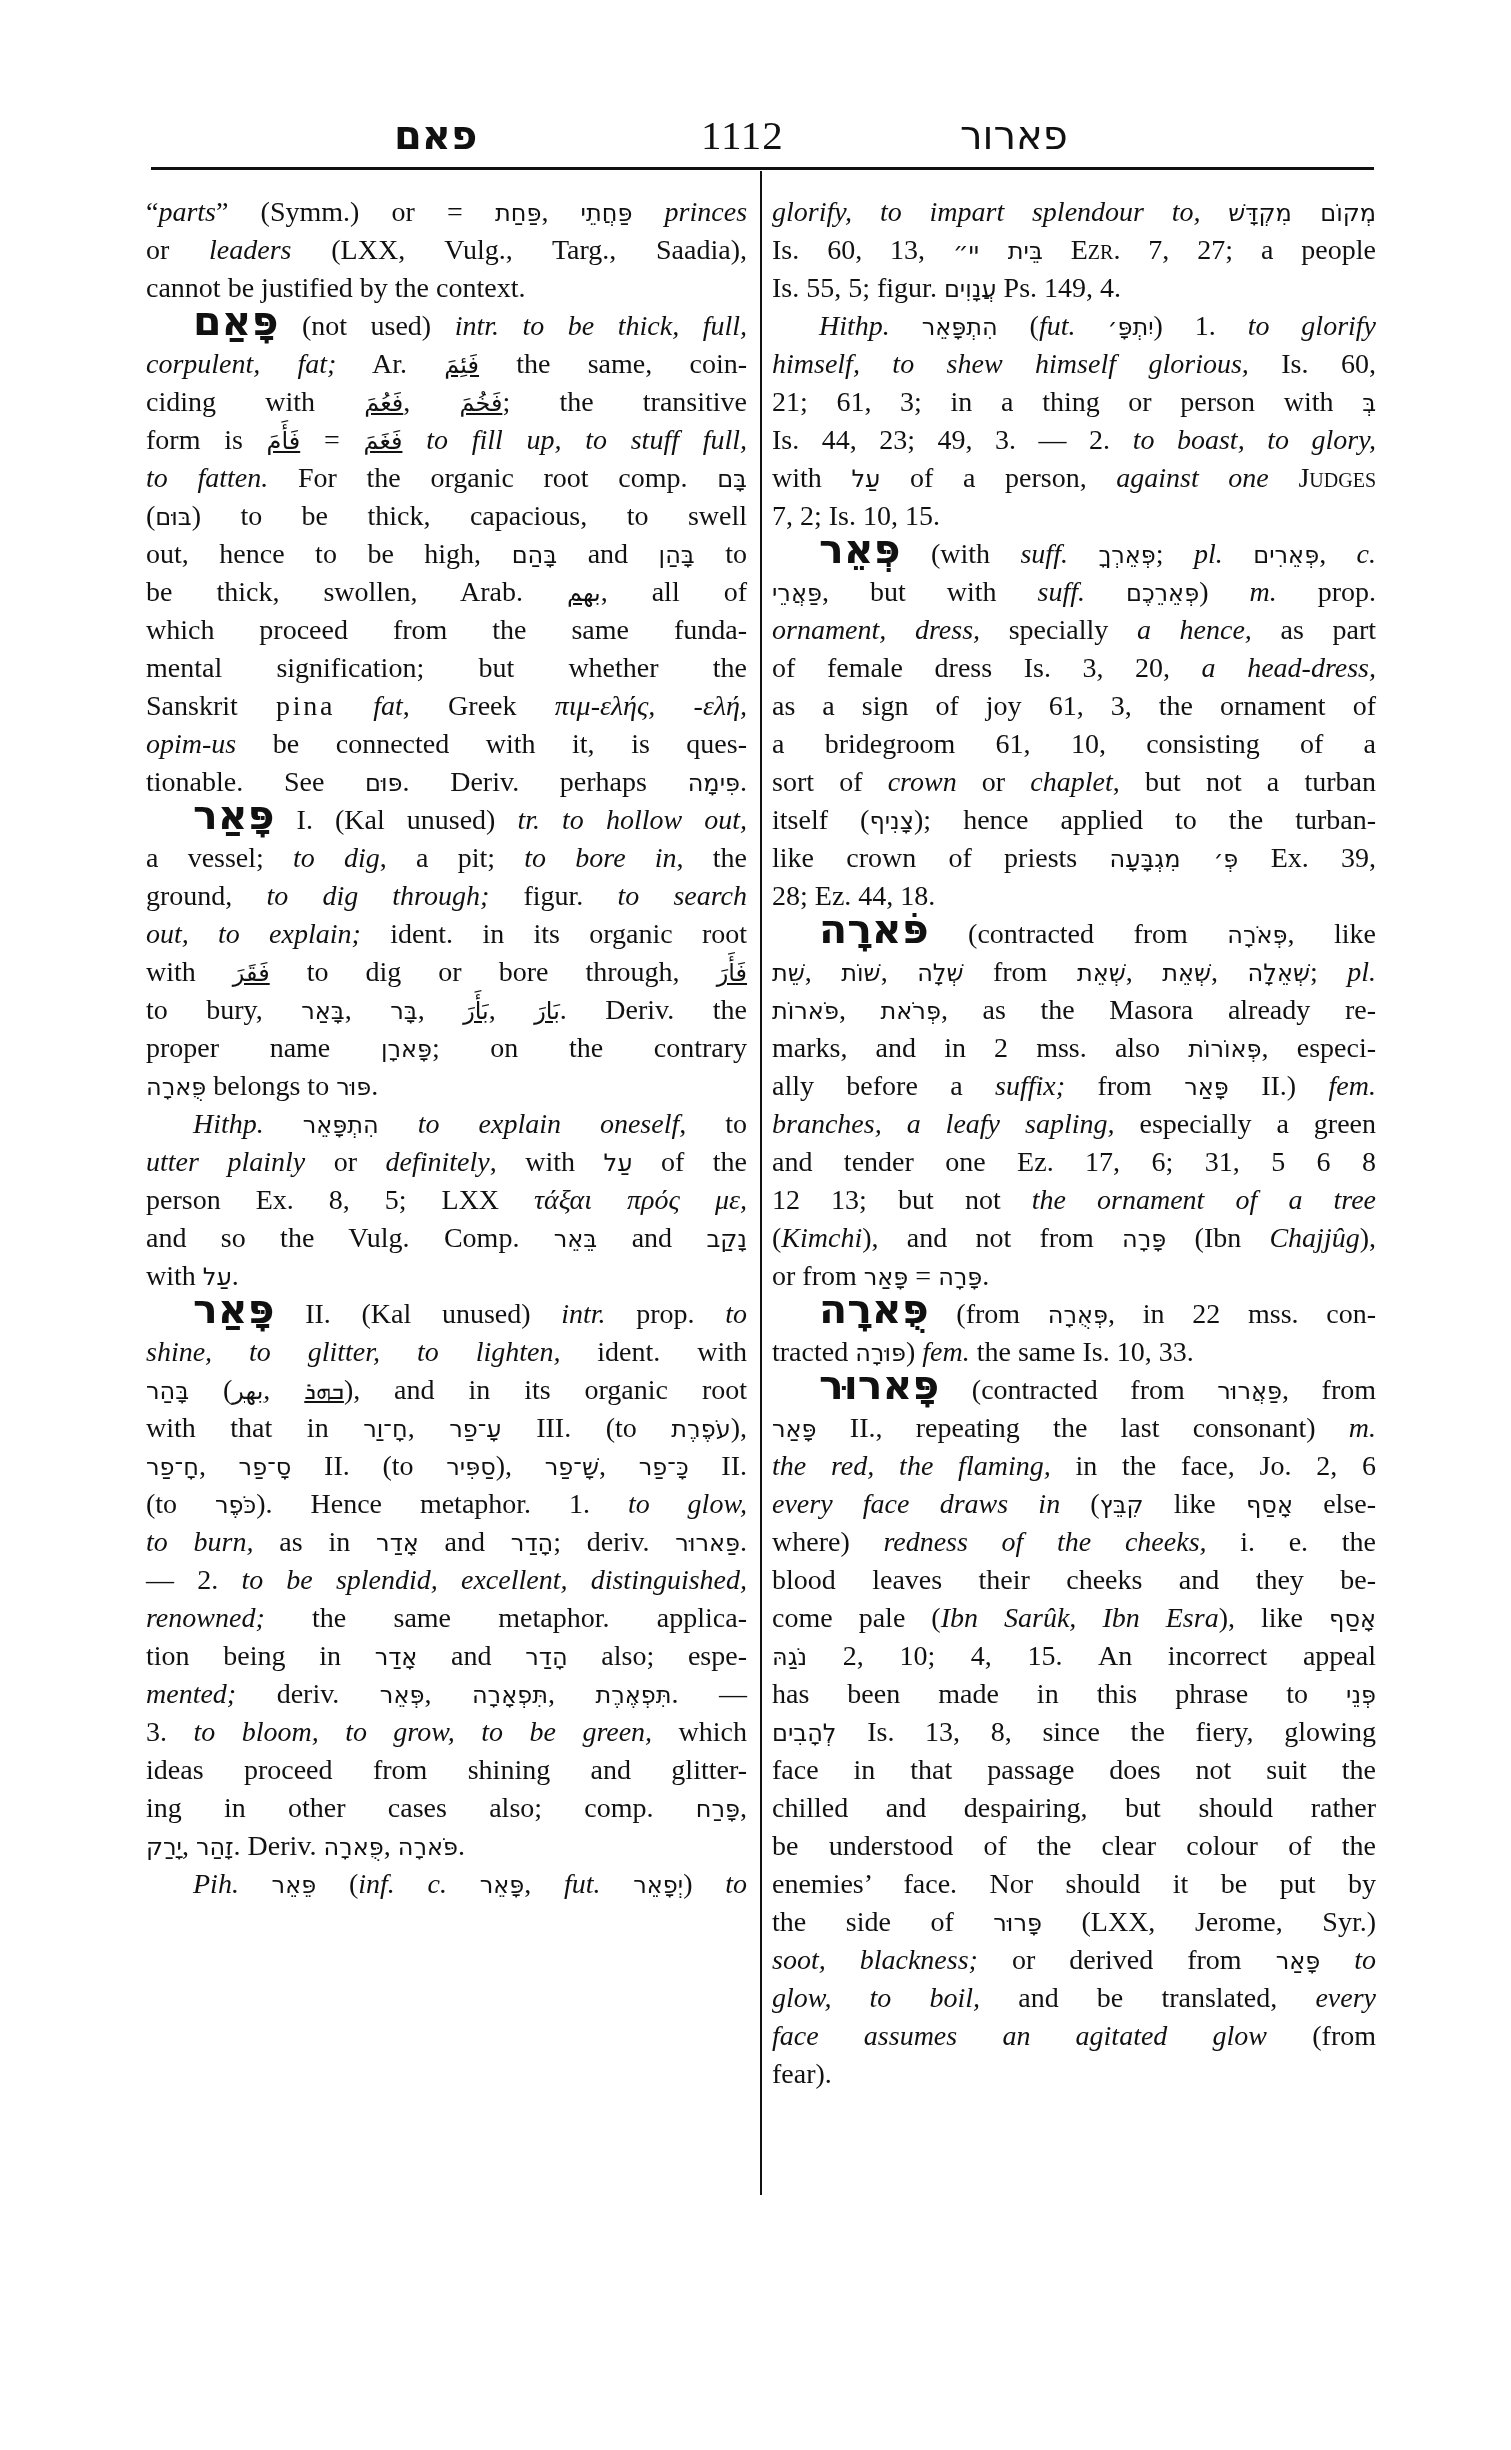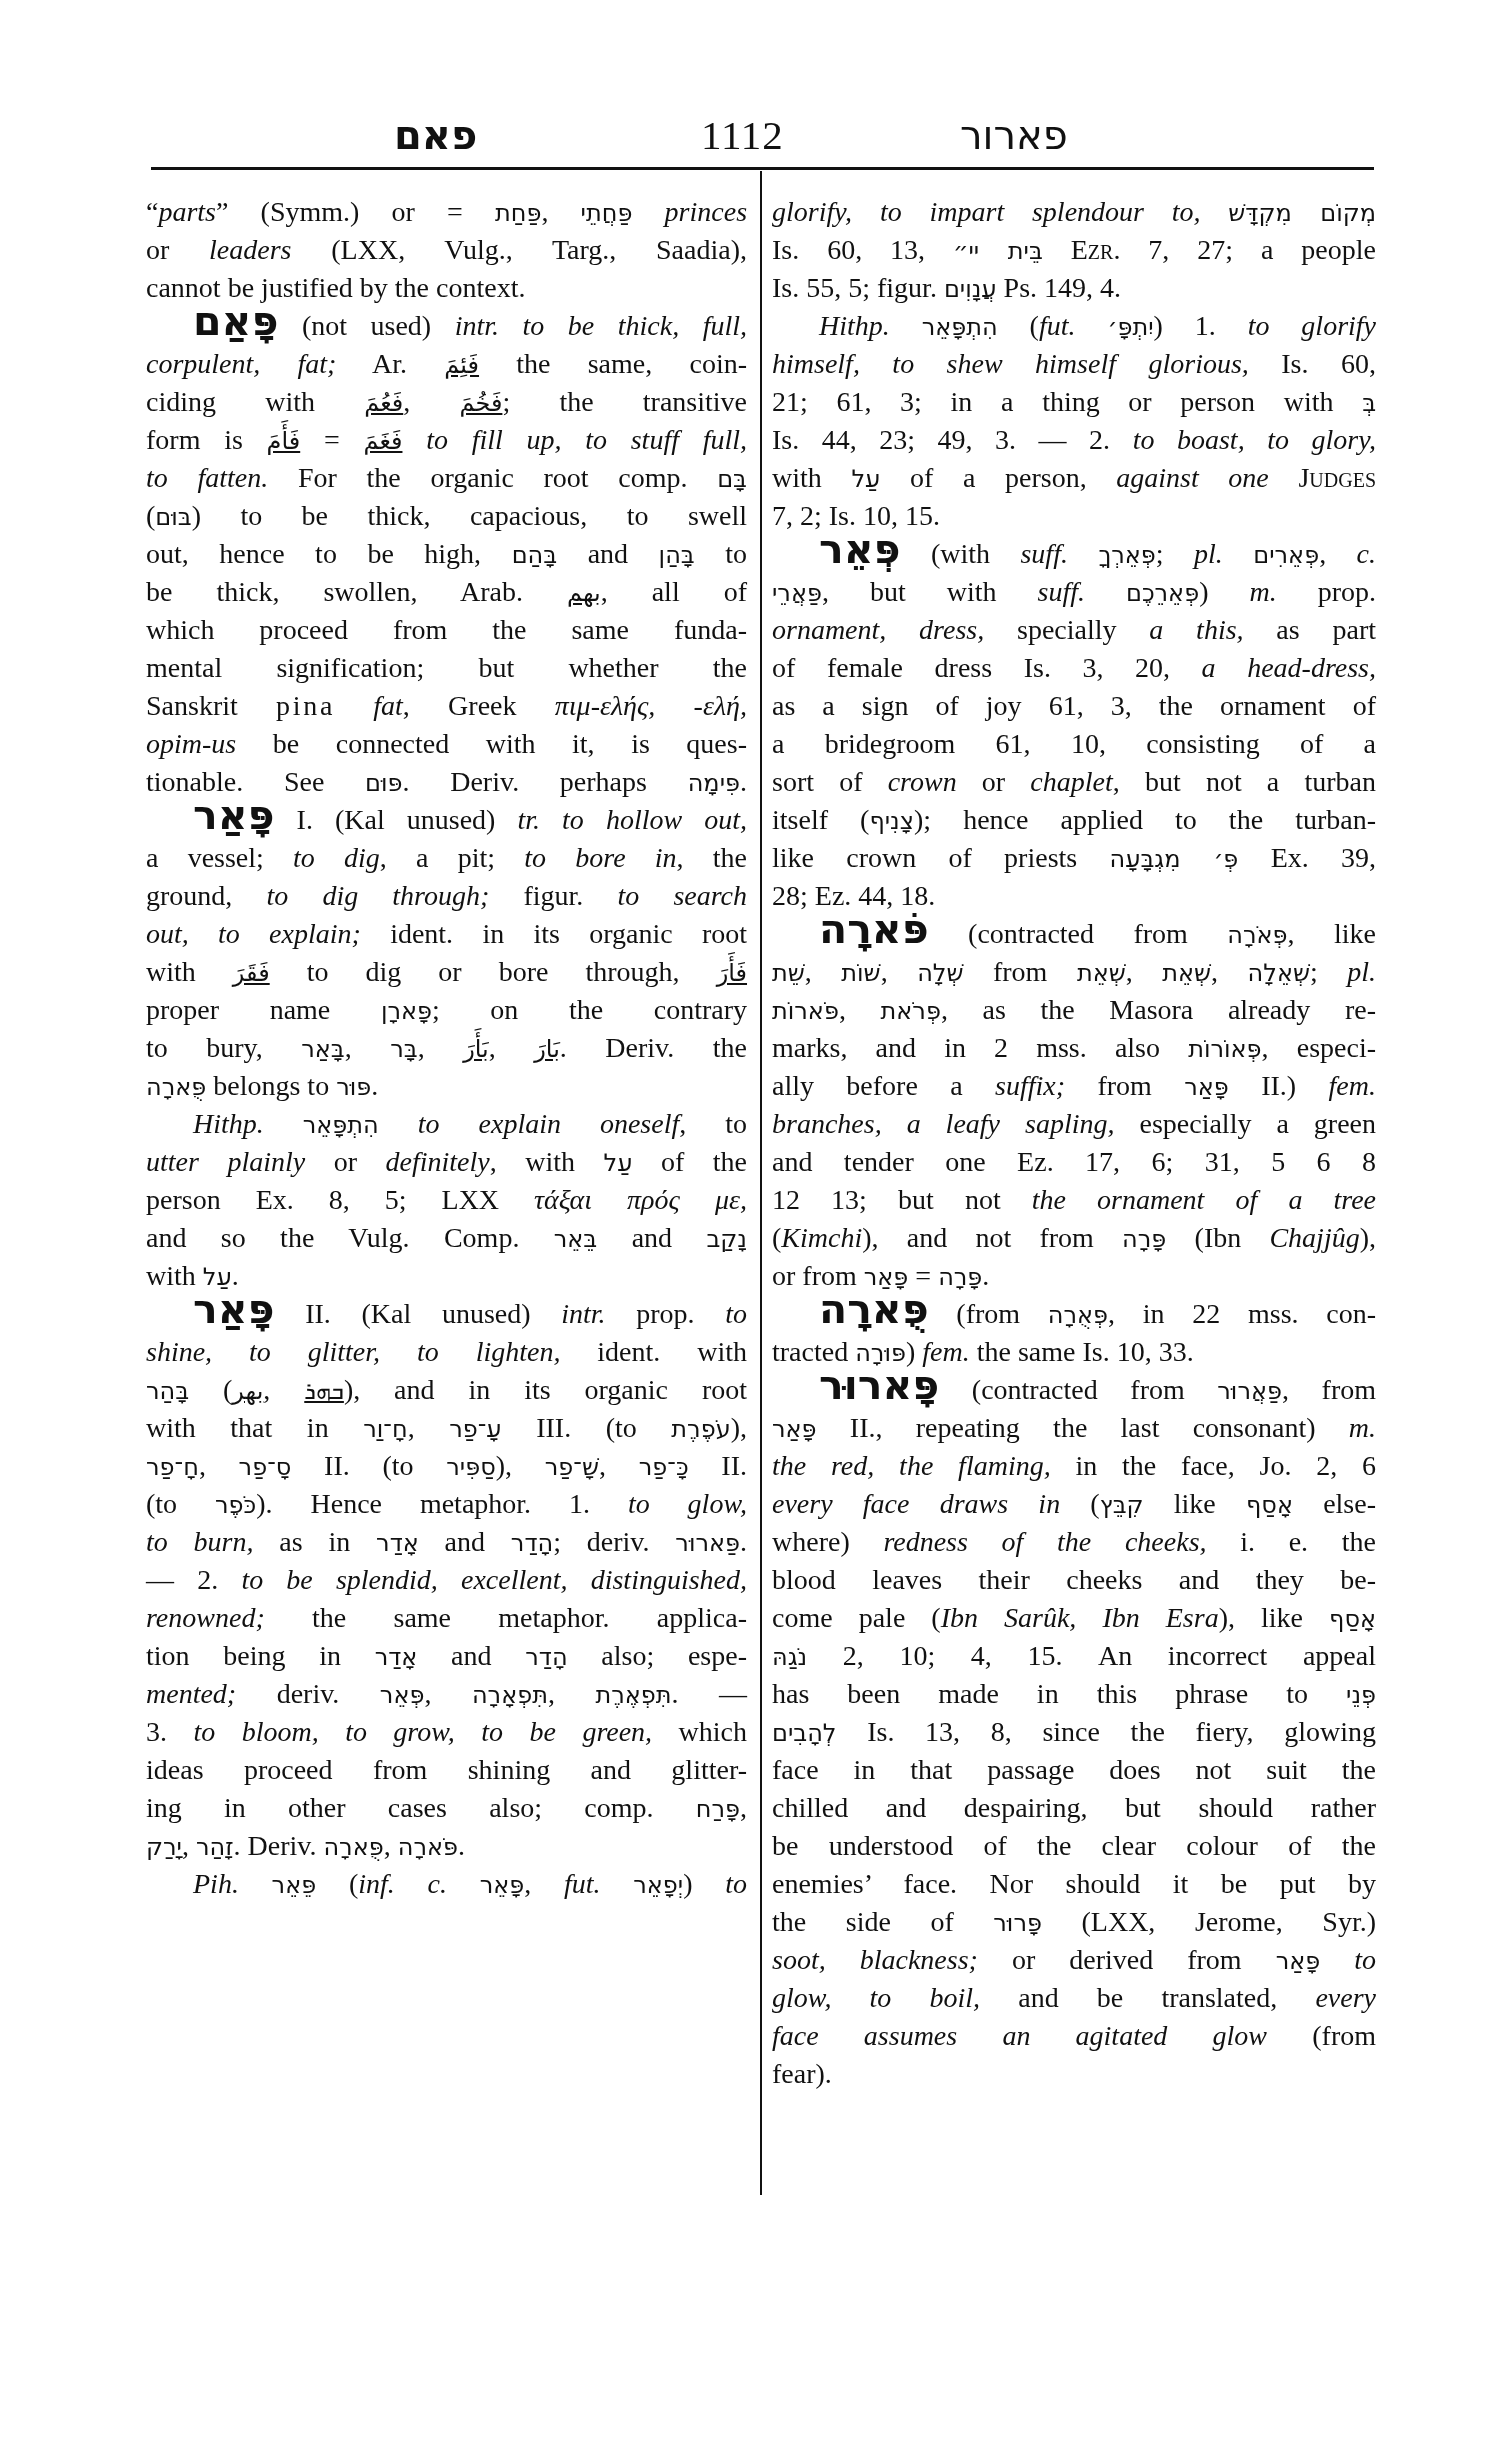--- a/index.html
+++ b/index.html
@@ -66,22 +66,22 @@
     <span class="line"><span>which proceed from the same funda-</span></span>
     <span class="line"><span>mental signification; but whether the</span></span>
     <span class="line"><span>Sanskrit </span><span class="tracked">pina</span><span> </span><span class="it">fat</span><span>, Greek </span><span class="it">πιμ-ελής, -ελή,</span></span>
     <span class="line"><span class="it">opim-us</span><span> be connected with it, is ques-</span></span>
     <span class="line"><span>tionable. See </span><span class="hb" dir="rtl">פּוּם</span><span>. Deriv. perhaps </span><span class="hb" dir="rtl">פִּימָה</span><span>.</span></span>
     <span class="line indent"><span class="hb-big" dir="rtl">פָּאַר</span><span> I. (Kal unused) </span><span class="it">tr. to hollow out,</span></span>
     <span class="line"><span>a vessel; </span><span class="it">to dig</span><span>, a pit; </span><span class="it">to bore in</span><span>, the</span></span>
     <span class="line"><span>ground, </span><span class="it">to dig through;</span><span> figur. </span><span class="it">to search</span></span>
     <span class="line"><span class="it">out, to explain;</span><span> ident. in its organic root</span></span>
     <span class="line"><span>with </span><span class="ar" dir="rtl">فَقَرَ</span><span> to dig or bore through, </span><span class="ar" dir="rtl">فَأَرَ</span></span>
+    <span class="line"><span>to bury, </span><span class="hb" dir="rtl">בָּאַר</span><span>, </span><span class="hb" dir="rtl">בָּר</span><span>, </span><span class="ar" dir="rtl">بَأَرَ</span><span>, </span><span class="ar" dir="rtl">بَارَ</span><span>. Deriv. the</span></span>
     <span class="line"><span>proper name </span><span class="hb" dir="rtl">פָּארָן</span><span>; on the contrary</span></span>
-    <span class="line"><span>to bury, </span><span class="hb" dir="rtl">בָּאַר</span><span>, </span><span class="hb" dir="rtl">בָּר</span><span>, </span><span class="ar" dir="rtl">بَأَرَ</span><span>, </span><span class="ar" dir="rtl">بَارَ</span><span>. Deriv. the</span></span>
     <span class="line last"><span class="hb" dir="rtl">פֻּארָה</span><span> belongs to </span><span class="hb" dir="rtl">פּוּר</span><span>.</span></span>
     <span class="line indent"><span class="it">Hithp.</span><span> </span><span class="hb" dir="rtl">הִתְפָּאֵר</span><span> </span><span class="it">to explain oneself</span><span>, to</span></span>
     <span class="line"><span class="it">utter plainly</span><span> or </span><span class="it">definitely</span><span>, with </span><span class="hb" dir="rtl">עַל</span><span> of the</span></span>
     <span class="line"><span>person Ex. 8, 5; LXX </span><span class="it">τάξαι πρός με,</span></span>
     <span class="line"><span>and so the Vulg. Comp. </span><span class="hb" dir="rtl">בֵּאֵר</span><span> and </span><span class="hb" dir="rtl">נָקַב</span></span>
     <span class="line last"><span>with </span><span class="hb" dir="rtl">עַל</span><span>.</span></span>
     <span class="line indent"><span class="hb-big" dir="rtl">פָּאַר</span><span> II. (Kal unused) </span><span class="it">intr.</span><span> prop. </span><span class="it">to</span></span>
     <span class="line"><span class="it">shine, to glitter, to lighten,</span><span> ident. with</span></span>
     <span class="line"><span class="hb" dir="rtl">בָּהַר</span><span> (</span><span class="ar" dir="rtl">بهر</span><span>, </span><span class="ar" dir="rtl">ܒܗܪ</span><span>), and in its organic root</span></span>
     <span class="line"><span>with that in </span><span class="hb" dir="rtl">חָ־וַר</span><span>, </span><span class="hb" dir="rtl">עָ־פַר</span><span> III. (to </span><span class="hb" dir="rtl">עֹפֶרֶת</span><span>),</span></span>
@@ -103,21 +103,21 @@
     <span class="line"><span>Is. 60, 13, </span><span class="hb" dir="rtl">בֵּית יי״</span><span> </span><span class="sc">Ezr.</span><span> 7, 27; a people</span></span>
     <span class="line last"><span>Is. 55, 5; figur. </span><span class="hb" dir="rtl">עֲנָוִים</span><span> Ps. 149, 4.</span></span>
     <span class="line indent"><span class="it">Hithp.</span><span> </span><span class="hb" dir="rtl">הִתְפָּאֵר</span><span> (</span><span class="it">fut.</span><span> </span><span class="hb" dir="rtl">יִתְפָּ׳</span><span>) 1. </span><span class="it">to glorify</span></span>
     <span class="line"><span class="it">himself, to shew himself glorious,</span><span> Is. 60,</span></span>
     <span class="line"><span>21; 61, 3; in a thing or person with </span><span class="hb" dir="rtl">בְּ</span></span>
     <span class="line"><span>Is. 44, 23; 49, 3. — 2. </span><span class="it">to boast, to glory,</span></span>
     <span class="line"><span>with </span><span class="hb" dir="rtl">עַל</span><span> of a person, </span><span class="it">against one</span><span> </span><span class="sc">Judges</span></span>
     <span class="line last"><span>7, 2; Is. 10, 15.</span></span>
     <span class="line indent"><span class="hb-big" dir="rtl">פְּאֵר</span><span> (with </span><span class="it">suff.</span><span> </span><span class="hb" dir="rtl">פְּאֵרְךָ</span><span>; </span><span class="it">pl.</span><span> </span><span class="hb" dir="rtl">פְּאֵרִים</span><span>, </span><span class="it">c.</span></span>
     <span class="line"><span class="hb" dir="rtl">פַּאֲרֵי</span><span>, but with </span><span class="it">suff.</span><span> </span><span class="hb" dir="rtl">פְּאֵרֵכֶם</span><span>) </span><span class="it">m.</span><span> prop.</span></span>
-    <span class="line"><span class="it">ornament, dress,</span><span> specially </span><span class="it">a this,</span><span> as part</span></span>
+    <span class="line"><span class="it">ornament, dress,</span><span> specially </span><span class="it">a hence,</span><span> as part</span></span>
     <span class="line"><span>of female dress Is. 3, 20, </span><span class="it">a head-dress,</span></span>
     <span class="line"><span>as a sign of joy 61, 3, the ornament of</span></span>
     <span class="line"><span>a bridegroom 61, 10, consisting of a</span></span>
     <span class="line"><span>sort of </span><span class="it">crown</span><span> or </span><span class="it">chaplet</span><span>, but not a turban</span></span>
     <span class="line"><span>itself (</span><span class="hb" dir="rtl">צָנִיף</span><span>); hence applied to the turban-</span></span>
     <span class="line"><span>like crown of priests </span><span class="hb" dir="rtl">פְּ׳ מִגְבָּעָה</span><span> Ex. 39,</span></span>
     <span class="line last"><span>28; Ez. 44, 18.</span></span>
     <span class="line indent"><span class="hb-big" dir="rtl">פֹּארָה</span><span> (contracted from </span><span class="hb" dir="rtl">פְּאֹרָה</span><span>, like</span></span>
     <span class="line"><span class="hb" dir="rtl">שֵׁת</span><span>, </span><span class="hb" dir="rtl">שׁוֹת</span><span>, </span><span class="hb" dir="rtl">שְׁלָה</span><span> from </span><span class="hb" dir="rtl">שְׁאֵת</span><span>, </span><span class="hb" dir="rtl">שְׁאֵת</span><span>, </span><span class="hb" dir="rtl">שְׁאֵלָה</span><span>; </span><span class="it">pl.</span></span>
     <span class="line"><span class="hb" dir="rtl">פֹּארוֹת</span><span>, </span><span class="hb" dir="rtl">פְּרֹאת</span><span>, as the Masora already re-</span></span>

